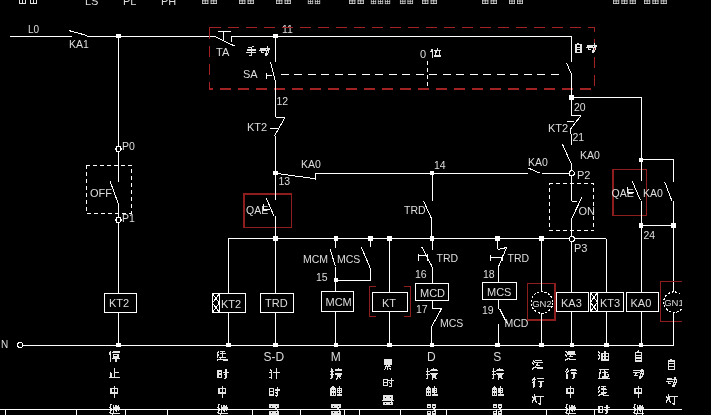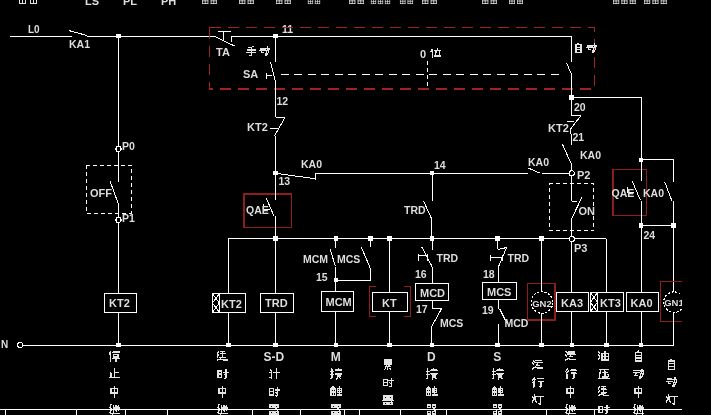--- a/index.html
+++ b/index.html
@@ -1,15 +1,15 @@
 <!DOCTYPE html>
 <html><head><meta charset="utf-8"><style>
 html,body{margin:0;padding:0;background:#000;}
 *{font-family:"Liberation Sans",sans-serif;}
-#st{position:relative;width:682px;height:415px;background:#000;overflow:hidden;font-weight:bold;}
+#st{position:relative;width:682px;height:415px;background:#000;overflow:hidden;}
 </style></head><body>
 <div id="st">
 <svg width="711" height="415" viewBox="0 0 711 415" xmlns="http://www.w3.org/2000/svg" shape-rendering="crispEdges">
 <defs>
 <g id="gting">
           <path d="M4 2 L2 5.5 M3.5 4 V14 M6.5 3 H14 M7.5 6 H12.5 V9 H7.5 Z M6 11 H14.5 M10.2 11 V14.5" fill="none" stroke="#e4e4e4" stroke-width="1.55" stroke-linecap="round"></path>
         </g>
 <g id="gzhi">
           <path d="M8 2 V12 M4 6.5 V12 M8 6.5 H12.5 M2 12 H14" fill="none" stroke="#e4e4e4" stroke-width="1.55" stroke-linecap="round"></path>
         </g>

